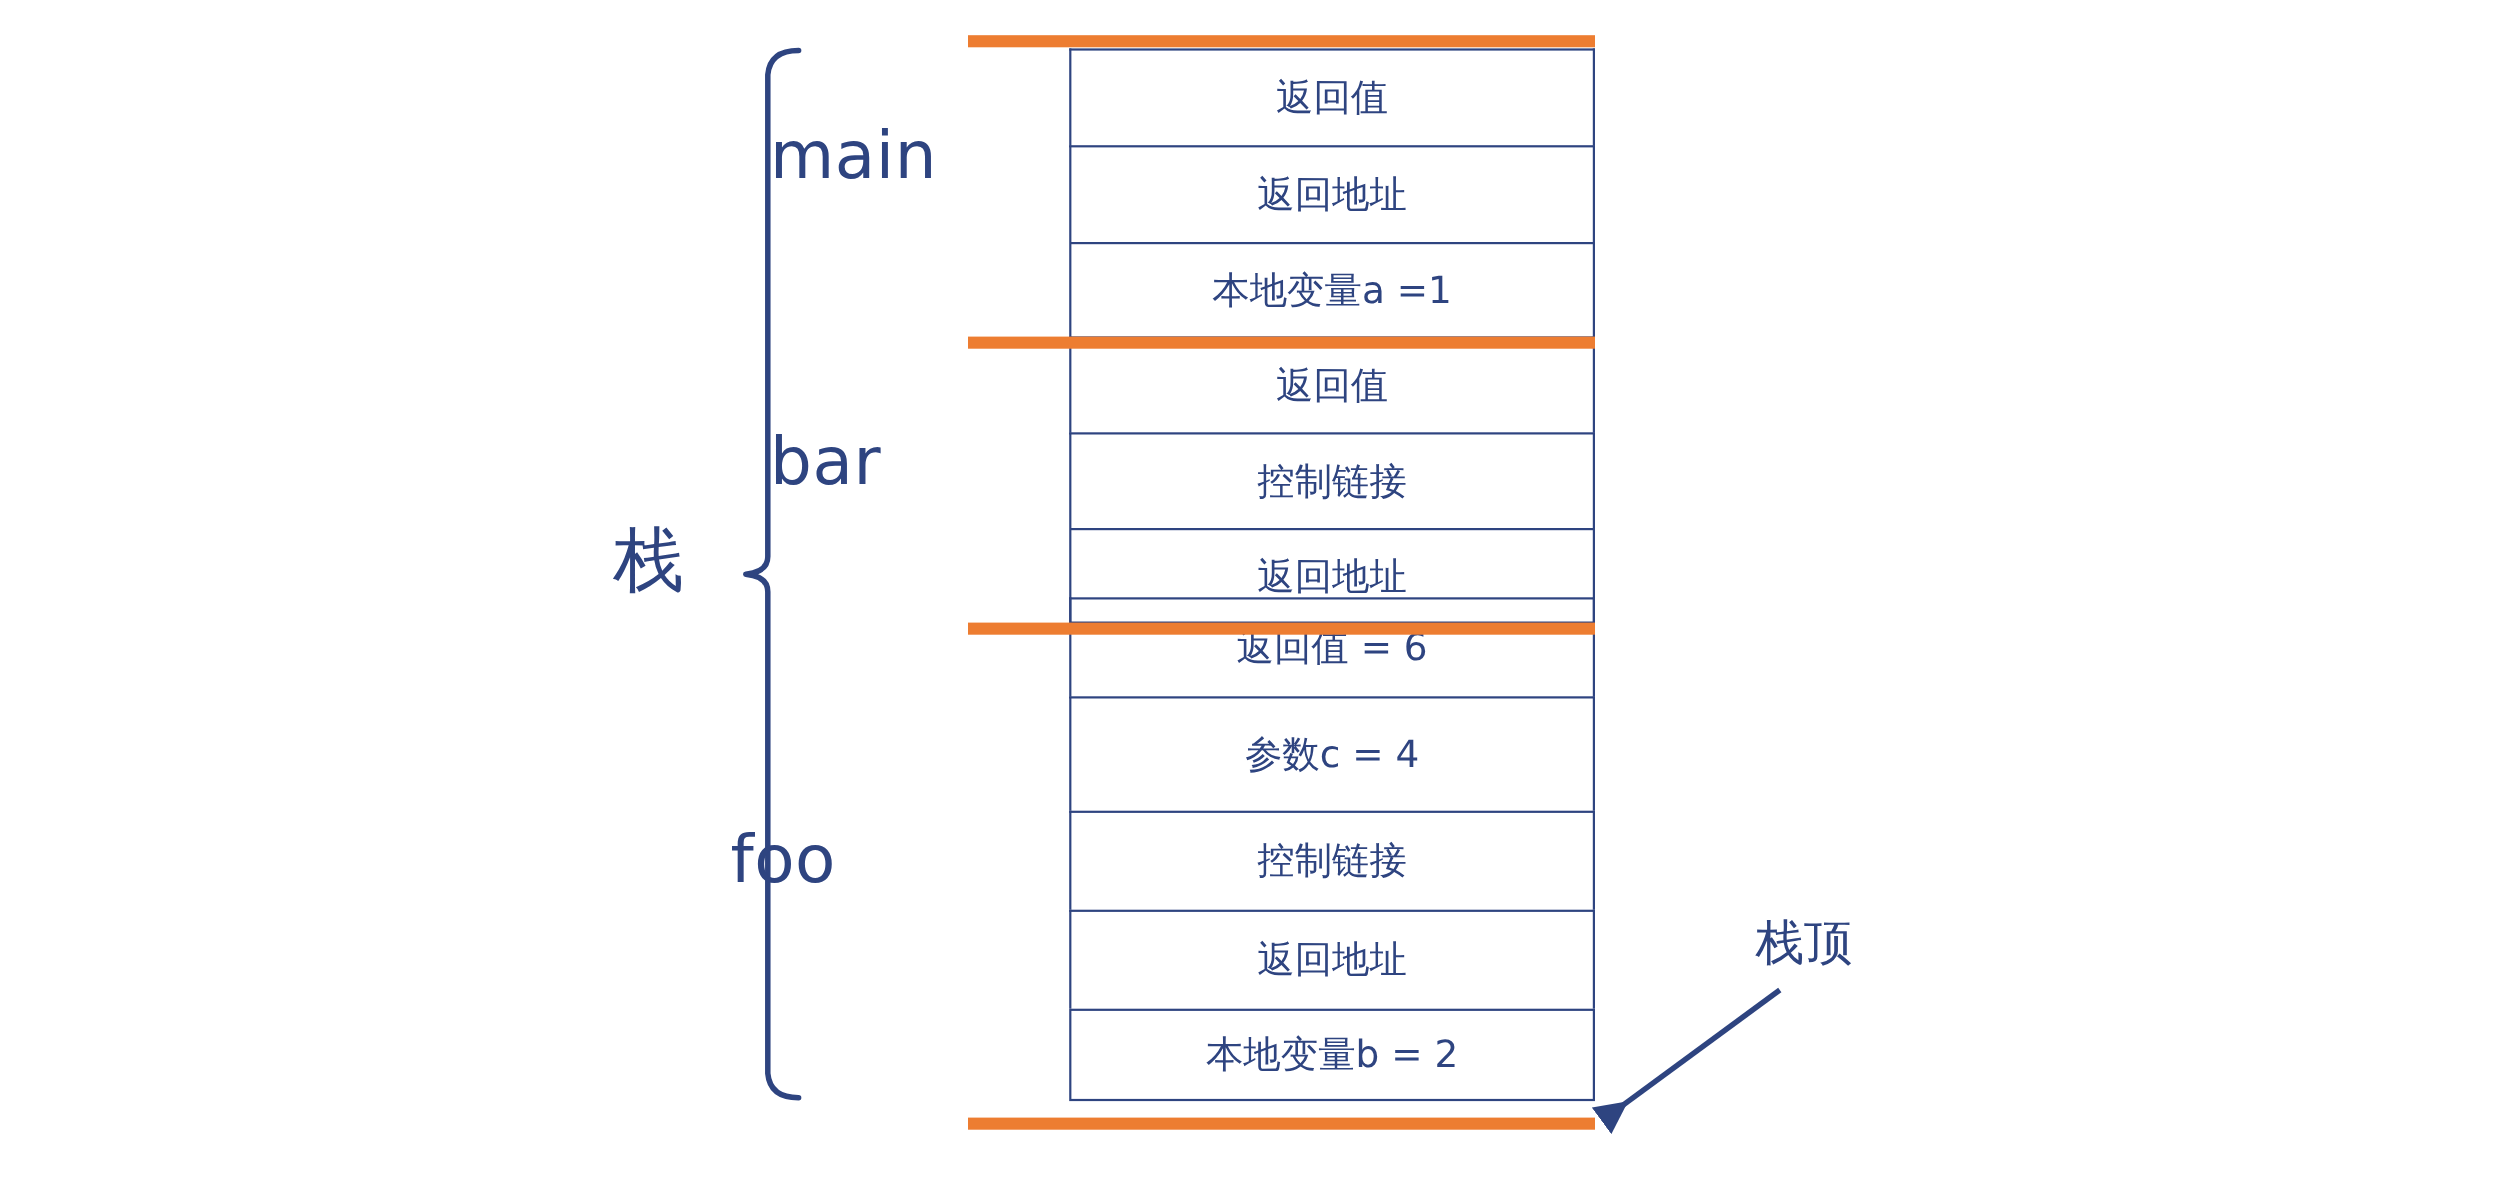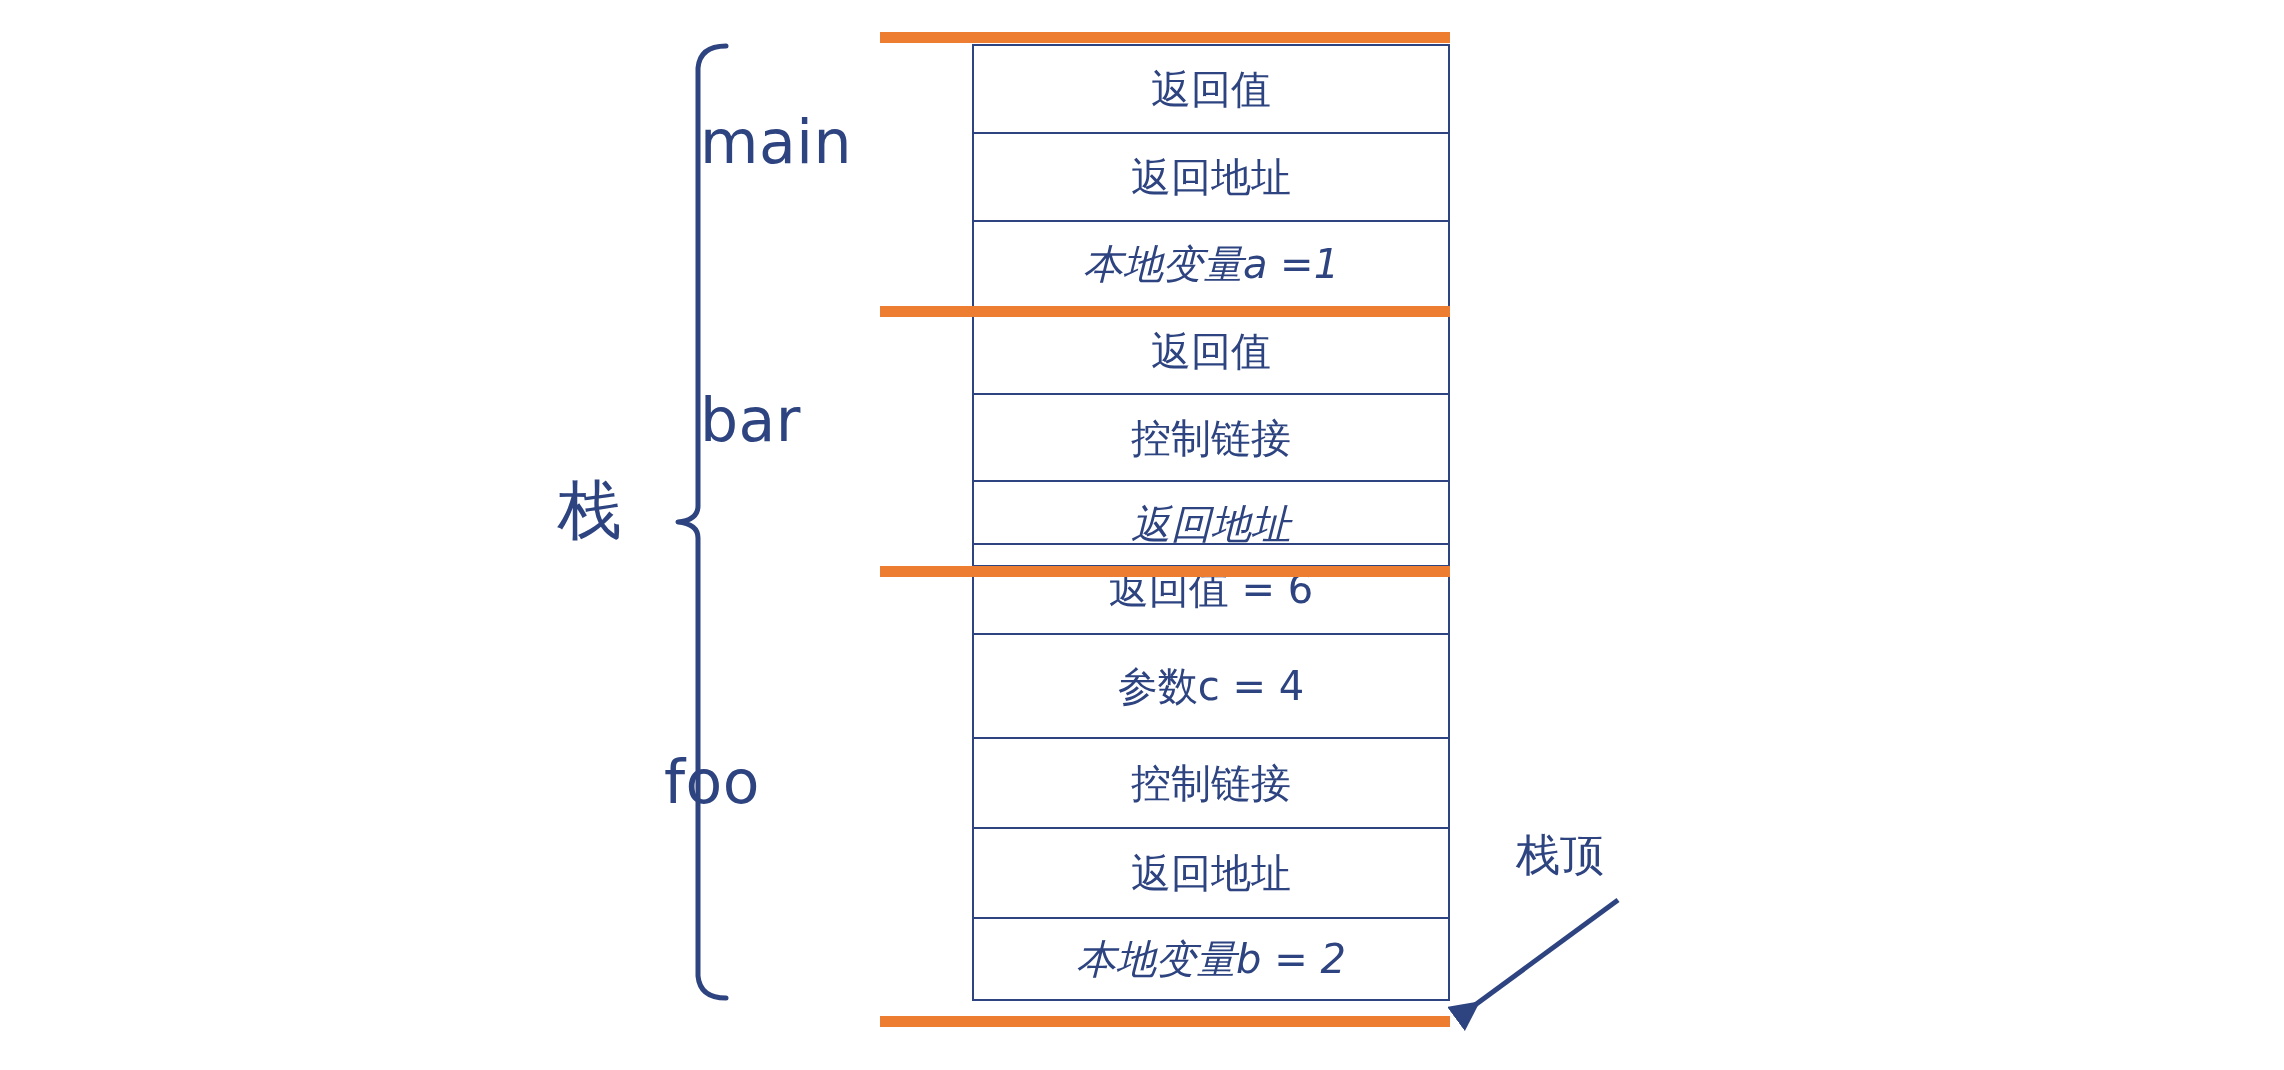--- a/index.html
+++ b/index.html
@@ -73,49 +73,49 @@
   }
   .cell {
     box-sizing: border-box;
     border: 2px solid #2E4480;
     border-top-width: 2px;
     border-bottom-width: 0px;
     display: flex;
     align-items: center;
     justify-content: center;
     color: #2E4480;
-    font-size: 40px;
+    font-size: 34px;
     line-height: 1;
     font-family: "DejaVu Sans", "Liberation Sans", sans-serif;
     white-space: nowrap;
   }
-  .cell.last { border-bottom-width: 2px; font-style: italic; }
+  .cell.last { border-bottom-width: 2px; }
 
   
   .orange-rule {
     position: absolute;
     left: 880px;
     width: 570px;
     height: 11px;
     background: #ED7D31;
   }
   .orange-rule.r-top    { top: 32px; }
   .orange-rule.r-main   { top: 306px; }
   .orange-rule.r-bar    { top: 566px; }
   .orange-rule.r-bottom { top: 1016px; }
 
   
   .top-label {
     position: absolute;
-    left: 1516px;
+    left: 1596px;
     top: 836px;
     font-size: 44px;
     line-height: 1;
     color: #2E4480;
-    font-family: Liberation Mono, monospace;
+    font-family: Liberation Serif, serif;
     white-space: nowrap;
   }
   .arrow-svg {
     position: absolute;
     left: 1430px;
     top: 890px;
     width: 200px;
     height: 145px;
     overflow: visible;
   }

